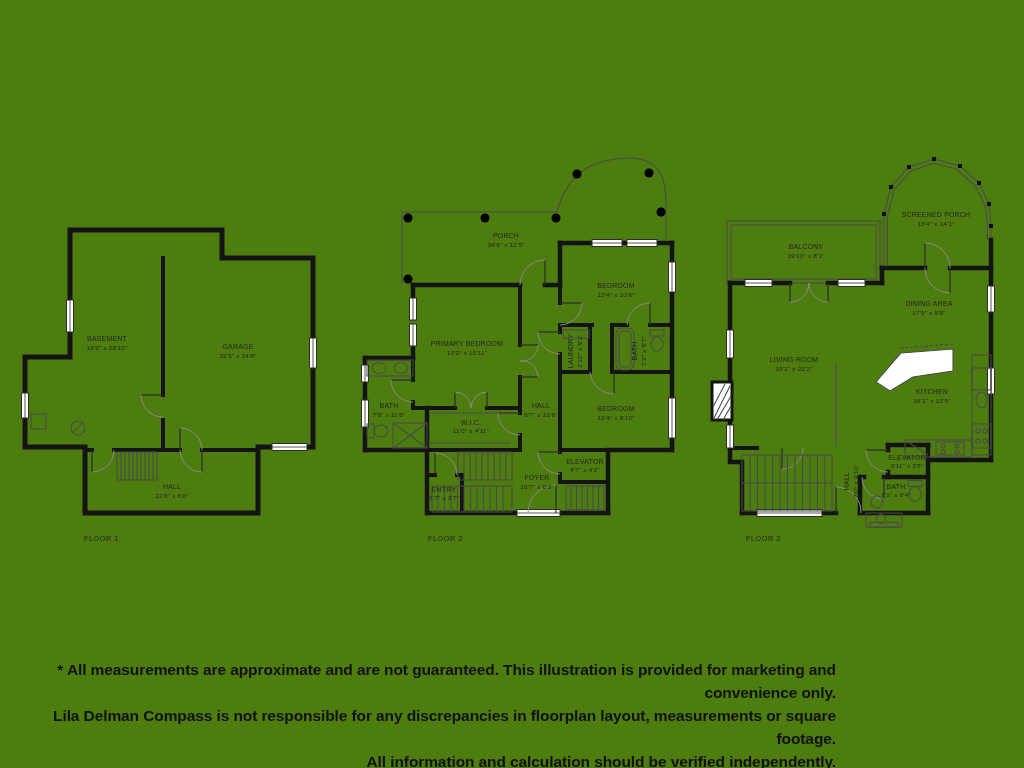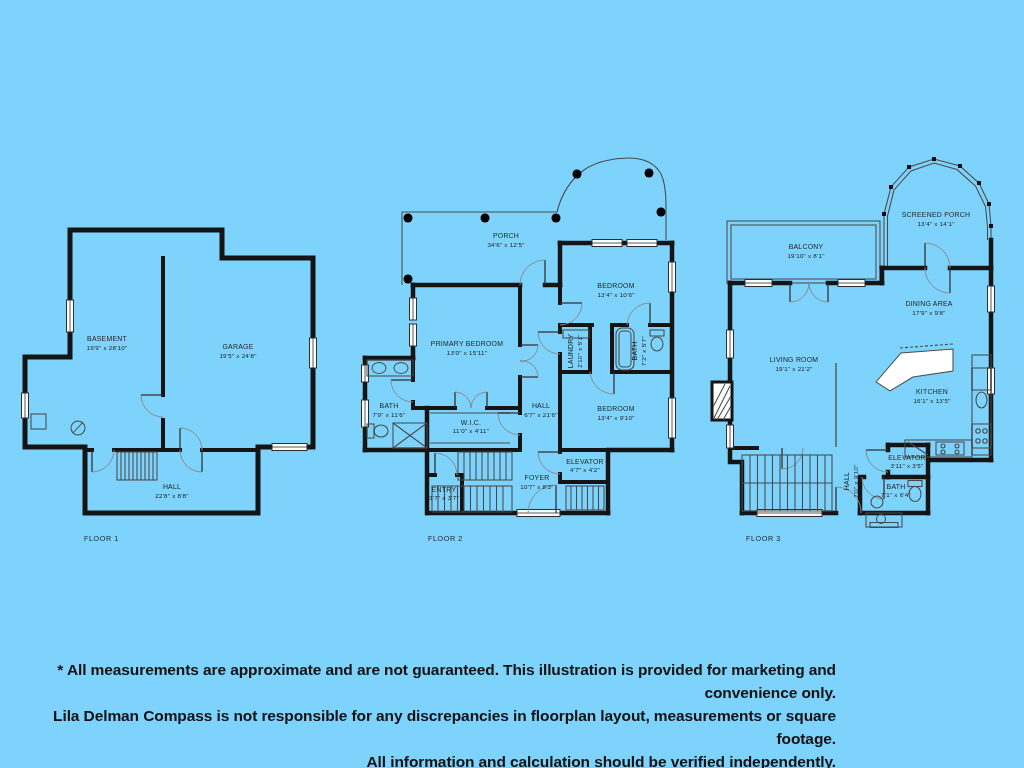--- a/index.html
+++ b/index.html
@@ -1,16 +1,16 @@
 <!DOCTYPE html>
 <html><head>
 <meta charset="utf-8">
 <style>
   html,body{margin:0;padding:0;background:#fff;}
-  #canvas{position:relative;width:1024px;height:768px;background:#7dd3fc;overflow:hidden;
+  #canvas{position:relative;width:1024px;height:768px;background:#4d7c0f;overflow:hidden;
           font-family:"Liberation Sans",sans-serif;}
   svg text{font-family:"Liberation Sans",sans-serif;fill:#232323;letter-spacing:.25px;}
   .rn{font-size:6.9px;text-anchor:middle;}
   .rd{font-size:6.2px;text-anchor:middle;}
   .fl{font-size:7.2px;letter-spacing:.6px;}
   .wall{stroke:#141414;stroke-width:5;fill:none;stroke-linecap:square;}
   .wall2{stroke:#141414;stroke-width:4.5;fill:none;stroke-linecap:square;}
   .iwall{stroke:#141414;stroke-width:4;fill:none;stroke-linecap:square;}
   .thin{stroke:#4a4a4a;stroke-width:1.05;fill:none;}
   .thinf{stroke:#4a4a4a;stroke-width:1.05;fill:#fff;}

